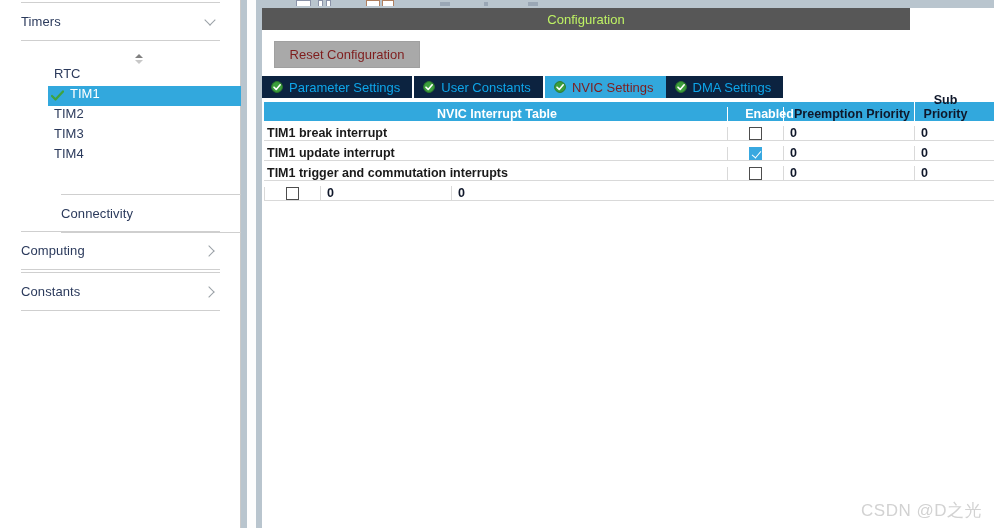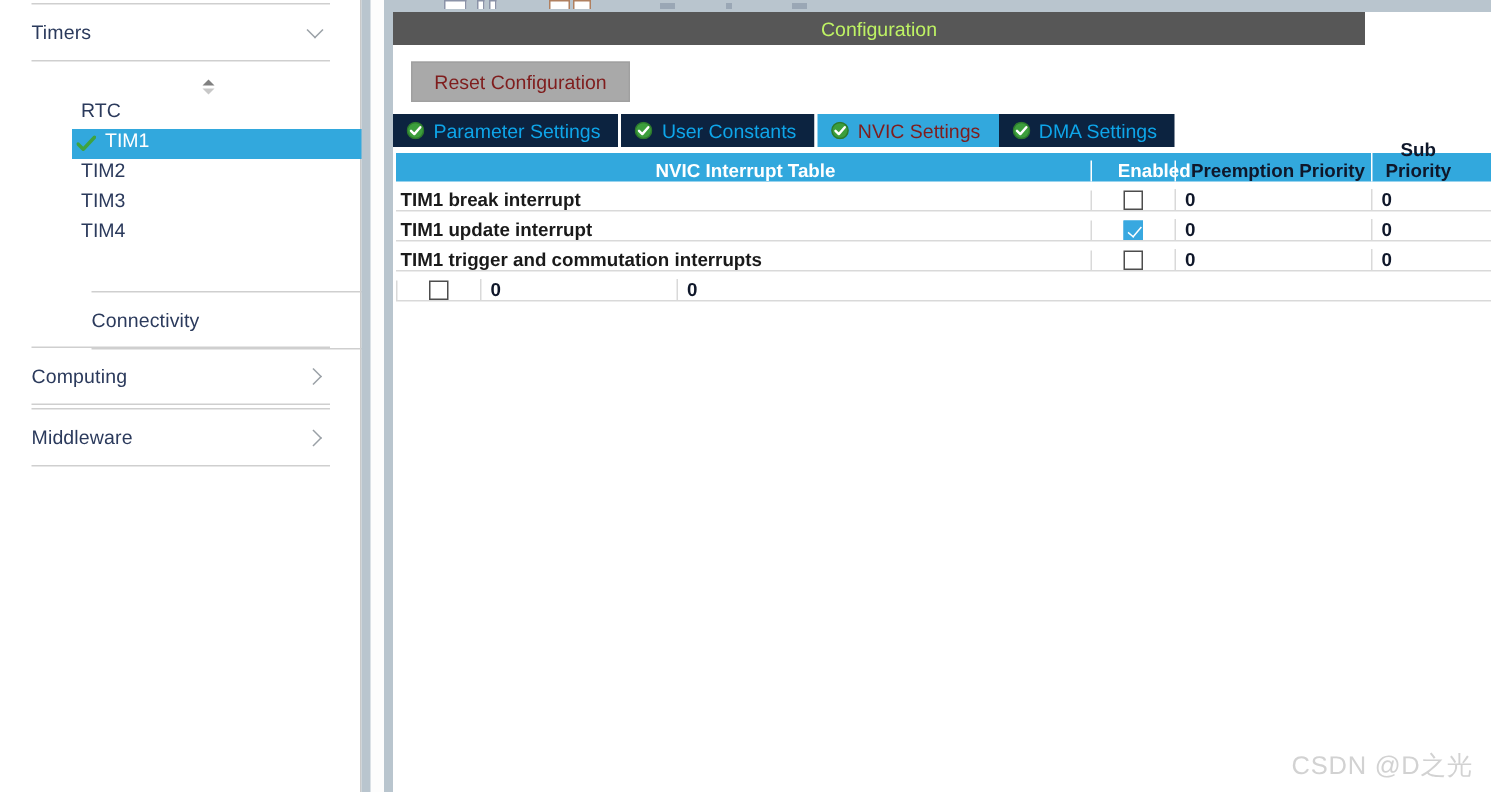--- a/index.html
+++ b/index.html
@@ -303,21 +303,21 @@
       <span class="sect-label">Connectivity</span>
       <span class="chev right"></span>
     </div>
 
     <div class="sect" id="sect-computing">
       <span class="sect-label">Computing</span>
       <span class="chev right"></span>
     </div>
 
     <div class="sect" id="sect-middleware">
-      <span class="sect-label">Middleware</span>
+      <span class="sect-label">Constants</span>
       <span class="chev right"></span>
     </div>
   </div>
 
   <div class="side-gap"></div>
   <div class="side-gap-inner"></div>
 
   <div id="right">
 
     <div id="toolbar-sliver">

